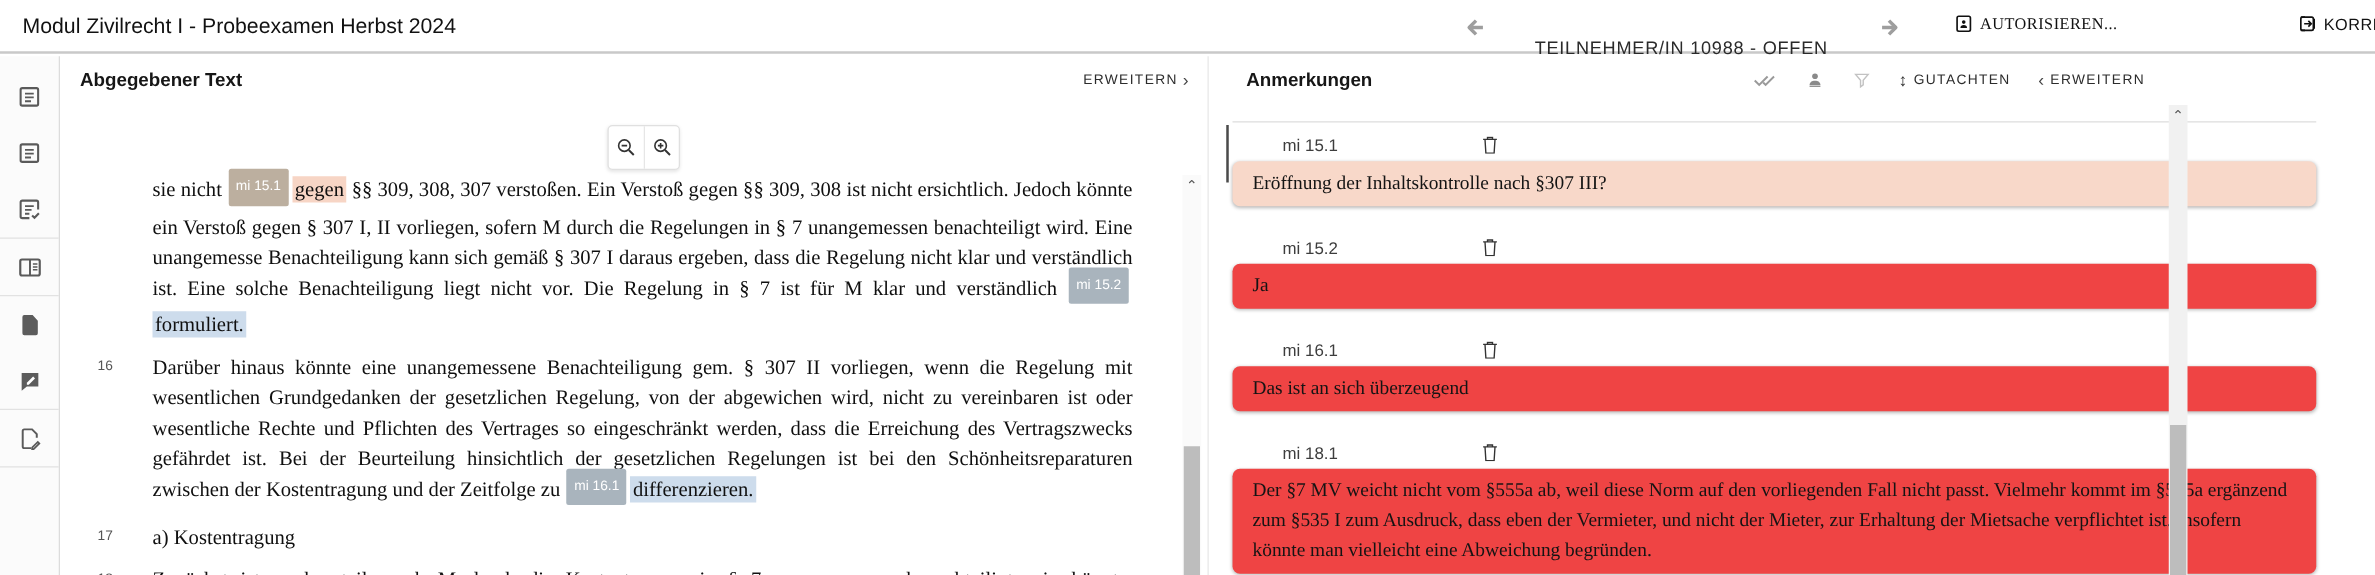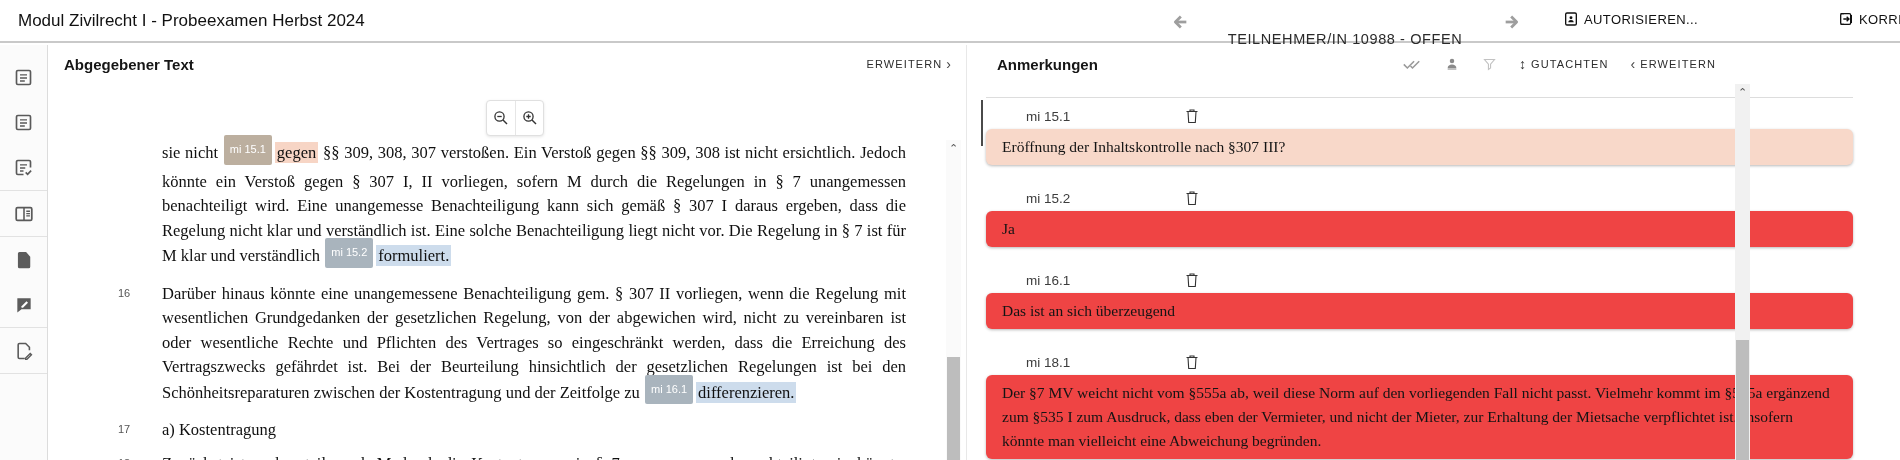--- a/index.html
+++ b/index.html
@@ -8,21 +8,21 @@
   .appbar { position:absolute; top:0; left:0; width:1900px; height:43px; background:#fff;
     border-bottom:2px solid #c9c9c9; z-index:5; }
   .appbar-title { position:absolute; left:18px; top:11px; font-size:17px; font-weight:500; color:#111; }
   .nav-arrow { position:absolute; top:11px; width:22px; height:22px; cursor:pointer; }
   .nav-arrow.left { left:1168px; }
   .nav-arrow.right { left:1502px; }
   .participant-label { position:absolute; left:1205px; top:31px; width:280px; text-align:center;
     font-size:14.5px; color:#2a2a2a; letter-spacing:0.6px; }
   .appbar-btn { position:absolute; top:11px; display:flex; align-items:center; gap:5px;
     font-size:13px; color:#111; letter-spacing:0.4px; cursor:pointer; }
-  .btn-authorize { left:1563px; }
+  .btn-authorize { left:1563px;font-family:Liberation Serif, serif; }
   .btn-corrections { left:1838px; }
 
   .sidebar { position:absolute; top:45px; left:0; width:48px; height:415px; background:#fbfbfb;
     border-right:1px solid #dcdcdc; padding-top:10px; }
   .sb-item { height:45px; display:flex; align-items:center; justify-content:center; cursor:pointer; }
   .sb-div { border-top:1px solid #e2e2e2; margin:0 0; }
 
   .panel-left { position:absolute; top:45px; left:48px; width:918px; height:415px; background:#fff; }
   .panel-header { height:38px; display:flex; align-items:center; justify-content:space-between;
     padding:0 14px 0 16px; }
@@ -31,21 +31,21 @@
     gap:4px; cursor:pointer; font-weight:400; }
   .chev { font-size:14px; line-height:1; color:#444; }
 
   .zoombar { position:absolute; left:438px; top:55px; display:flex; background:#fff;
     border:1px solid #e0e0e0; border-radius:4px; box-shadow:0 1px 3px rgba(0,0,0,0.10); }
   .zoom-btn { width:28px; height:34px; display:flex; align-items:center; justify-content:center; cursor:pointer; }
   .zoom-btn + .zoom-btn { border-left:1px solid #e6e6e6; }
 
   .text-body { position:absolute; left:30px; top:95px; width:828px; }
   .para { display:flex; margin-bottom:9px; }
-  .pnum { width:44px; flex:0 0 44px; font-size:11px; color:#555; padding-top:5px;margin-left:40px; }
+  .pnum { width:44px; flex:0 0 44px; font-size:11px; color:#555; padding-top:5px; }
   .ptext { flex:1; font-family:"Liberation Serif", serif; font-size:16.5px; line-height:24.5px;
     text-align:justify; color:#101010; }
   .mark-label { display:inline-block; font-family:"Liberation Sans", sans-serif; font-size:11px;
     color:#fff; padding:2px 6px 3px; border-radius:2px; position:relative; top:-5px;
     margin:0 3px 0 1px; cursor:pointer; }
   .mark-warm { background:#bcaf9f; }
   .mark-cool { background:#a9b4bd; }
   .hl { padding:1px 2px;margin-top:39px; }
   .hl-pink { background:#f7d5c5; }
   .hl-blue { background:#cddcec; }

